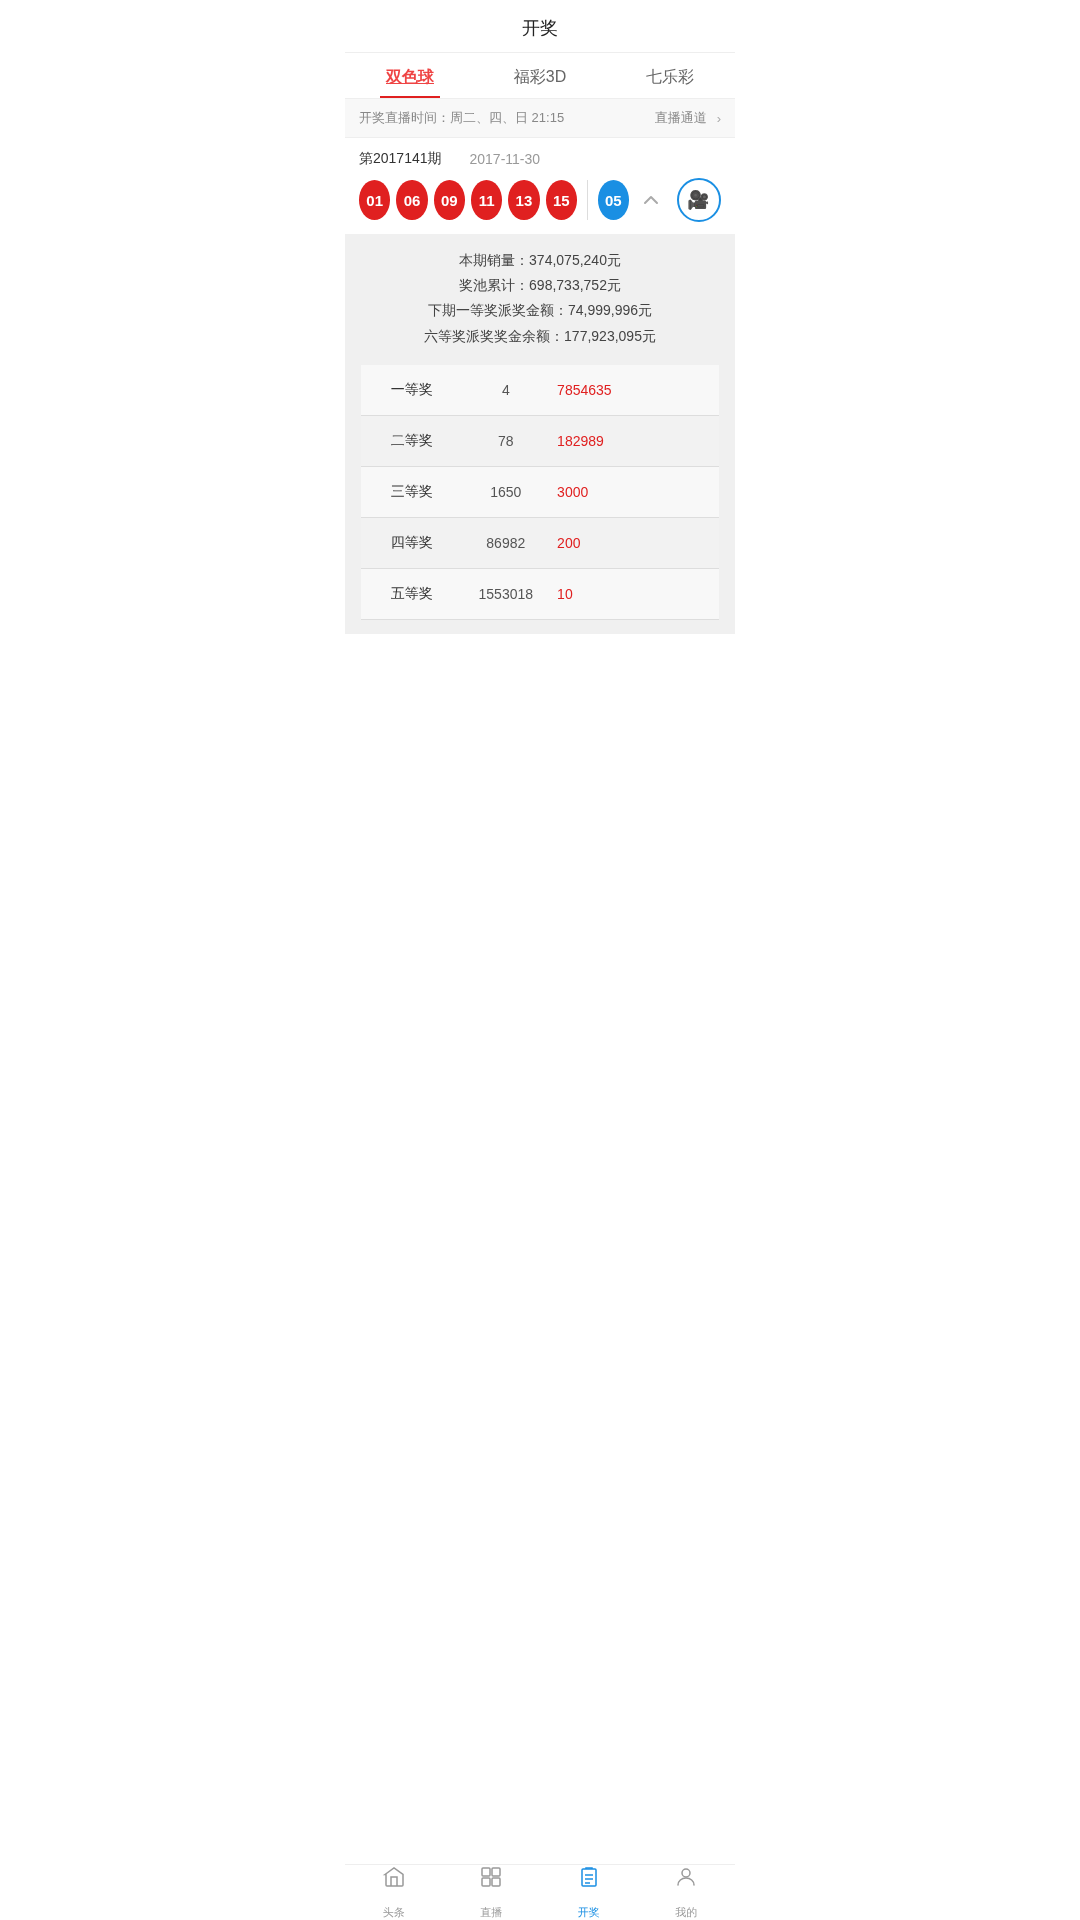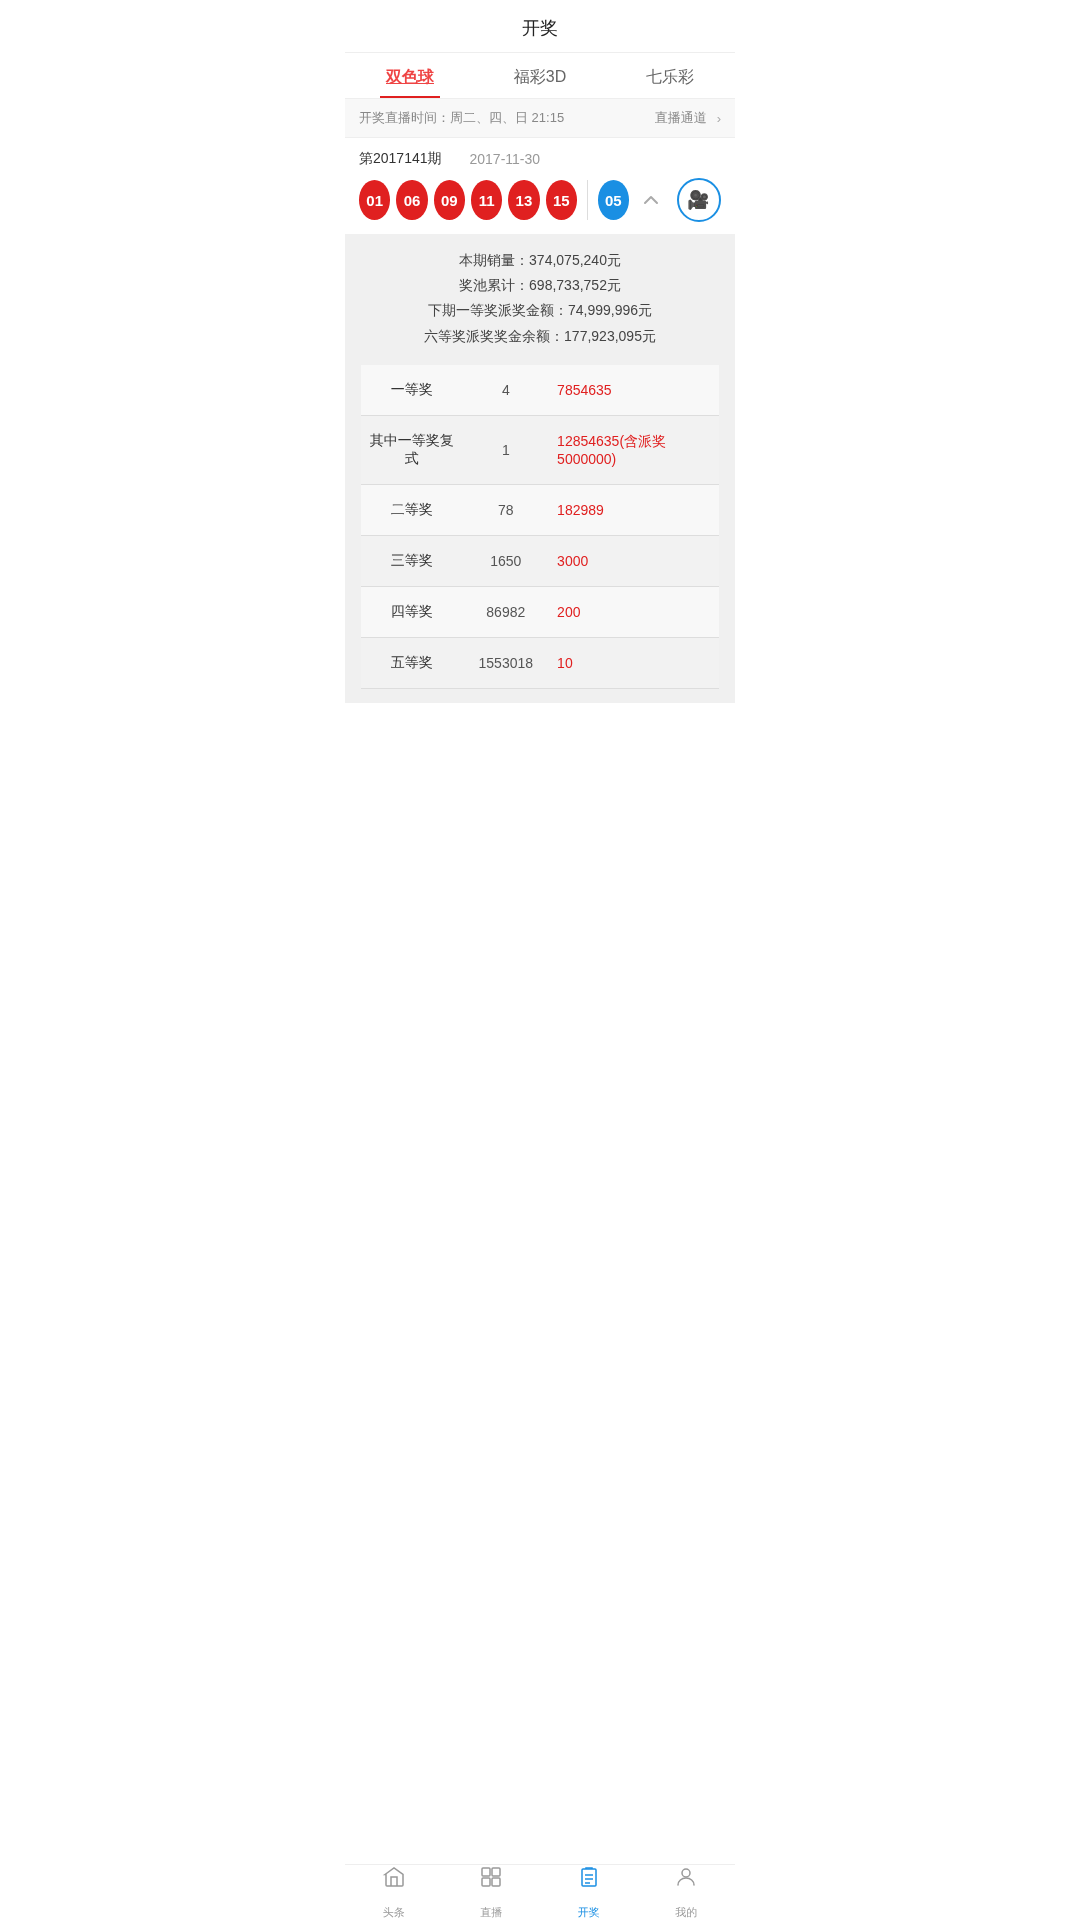--- a/index.html
+++ b/index.html
@@ -311,25 +311,20 @@
 
   <div class="prize-table">
 
     <div id="prize-rows">
         <div class="table-row">
       <span class="td">一等奖</span>
       <span class="td">4</span>
       <span class="td prize-amount">7854635</span>
     </div>
         <div class="table-row">
-      <span class="td">其中一等奖复式</span>
-      <span class="td">1</span>
-      <span class="td prize-amount">12854635(含派奖5000000)</span>
-    </div>
-        <div class="table-row">
       <span class="td">二等奖</span>
       <span class="td">78</span>
       <span class="td prize-amount">182989</span>
     </div>
         <div class="table-row">
       <span class="td">三等奖</span>
       <span class="td">1650</span>
       <span class="td prize-amount">3000</span>
     </div>
         <div class="table-row">

